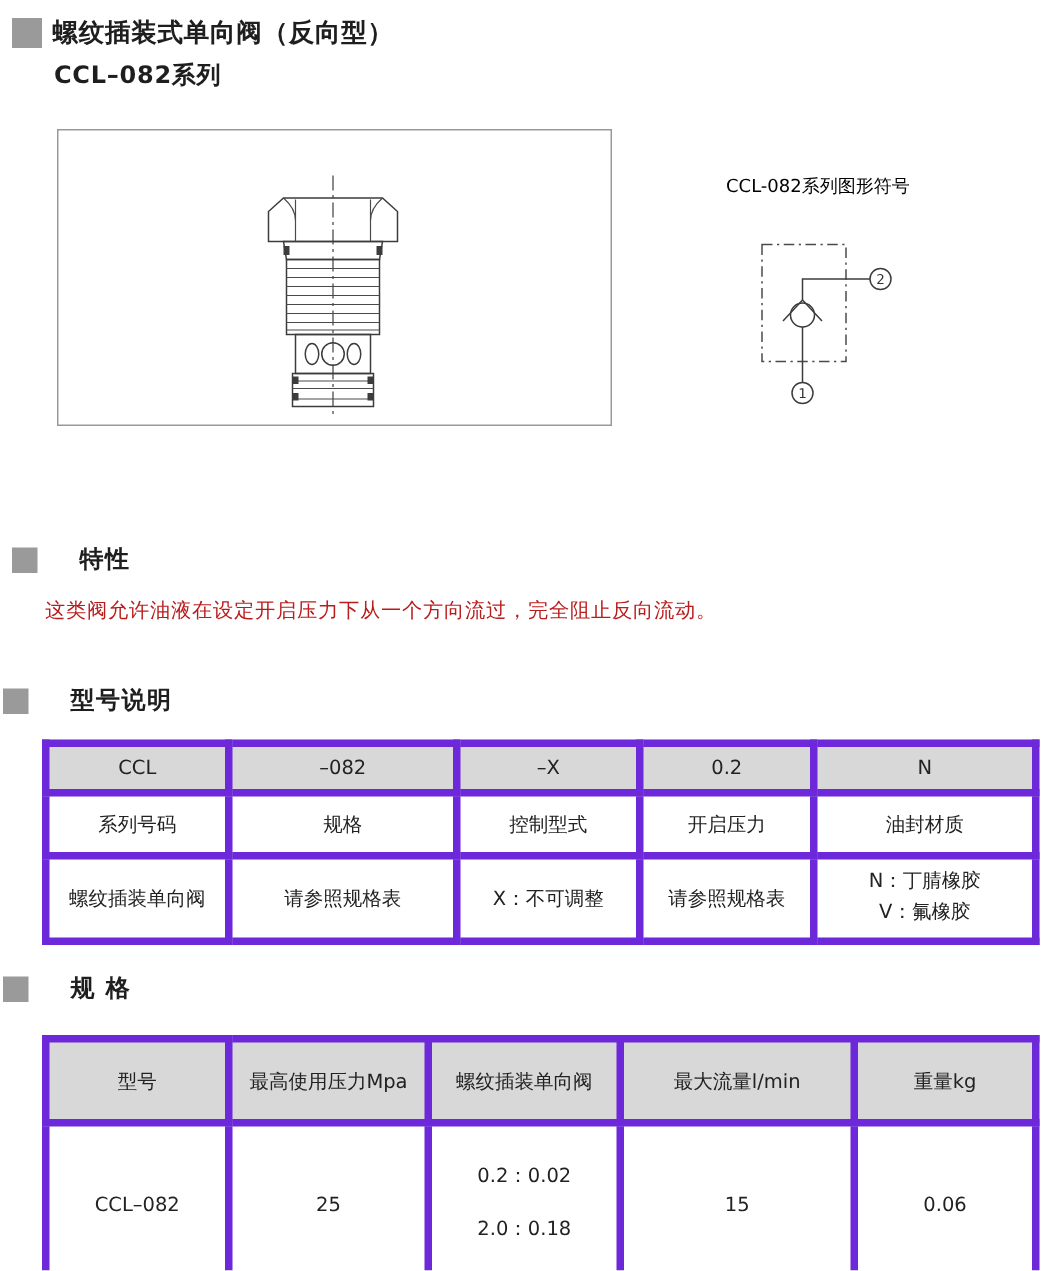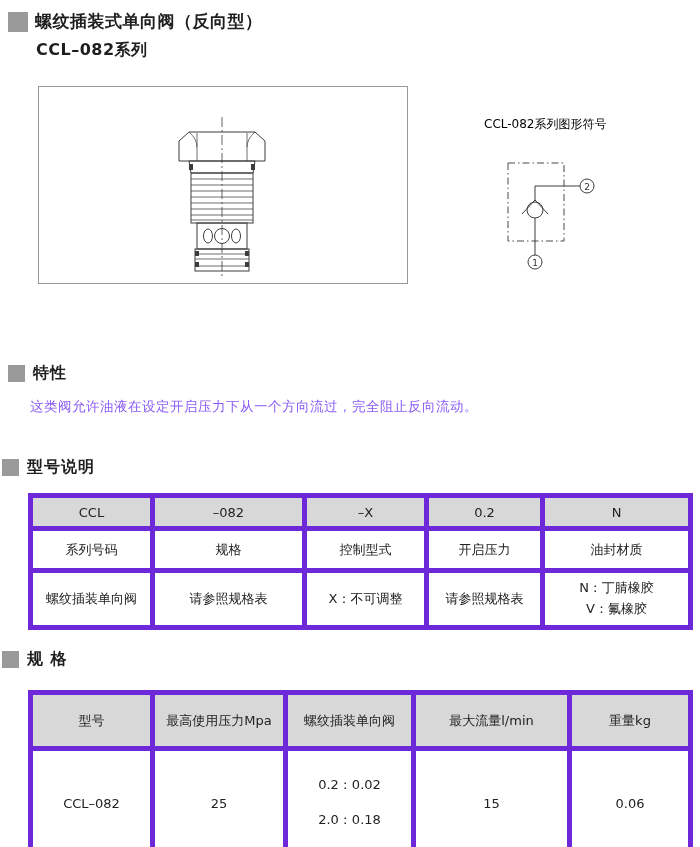--- a/index.html
+++ b/index.html
@@ -22,26 +22,26 @@
   .series-title { position:absolute; left:36px; top:40px; font-size:16px; font-weight:bold; letter-spacing:0.5px;text-align:right; }
 
   .drawing-box {
     position:absolute; left:38px; top:86px; width:370px; height:198px;
     border:1px solid #999; background:#fff;
   }
   .symbol-label { position:absolute; left:484px; top:116px; font-size:12px; color:#000000; }
   .symbol-svg { position:absolute; left:492px; top:150px; }
 
   .section-head { position:absolute; display:flex; align-items:center; gap:8px; }
-  .section-head h3 { font-size:16px; font-weight:bold; letter-spacing:1px; }
+  .section-head h3 { font-size:16px; font-weight:bold; letter-spacing:1px;margin-left:20px; }
   .feat-head { left:8px; top:363px; }
   .model-head { left:2px; top:457px; }
   .spec-head { left:2px; top:649px; }
 
-  .feature-text { position:absolute; left:30px; top:398px; font-size:13.5px; color:#8b5cf6; letter-spacing:0.5px; }
+  .feature-text { position:absolute; left:30px; top:398px; font-size:13.5px; color:#b91c1c; letter-spacing:0.5px; }
 
   table { border-collapse:collapse; table-layout:fixed; width:660px; background:#fff; }
   .data-table { position:absolute; left:28px; border:2px solid #3a3a3a; }
   .model-table { top:493px; }
   .spec-table { top:690px; }
   td, th { border:5px solid #6d28d9; text-align:center; vertical-align:middle; font-size:13px; font-weight:normal; color:#222; padding:2px 4px; }
   .shade { background:#d8d8d8; }
   .model-table tr.r1 td { height:33px; }
   .model-table tr.r2 td { height:42px; }
   .model-table tr.r3 td { height:57px; }

